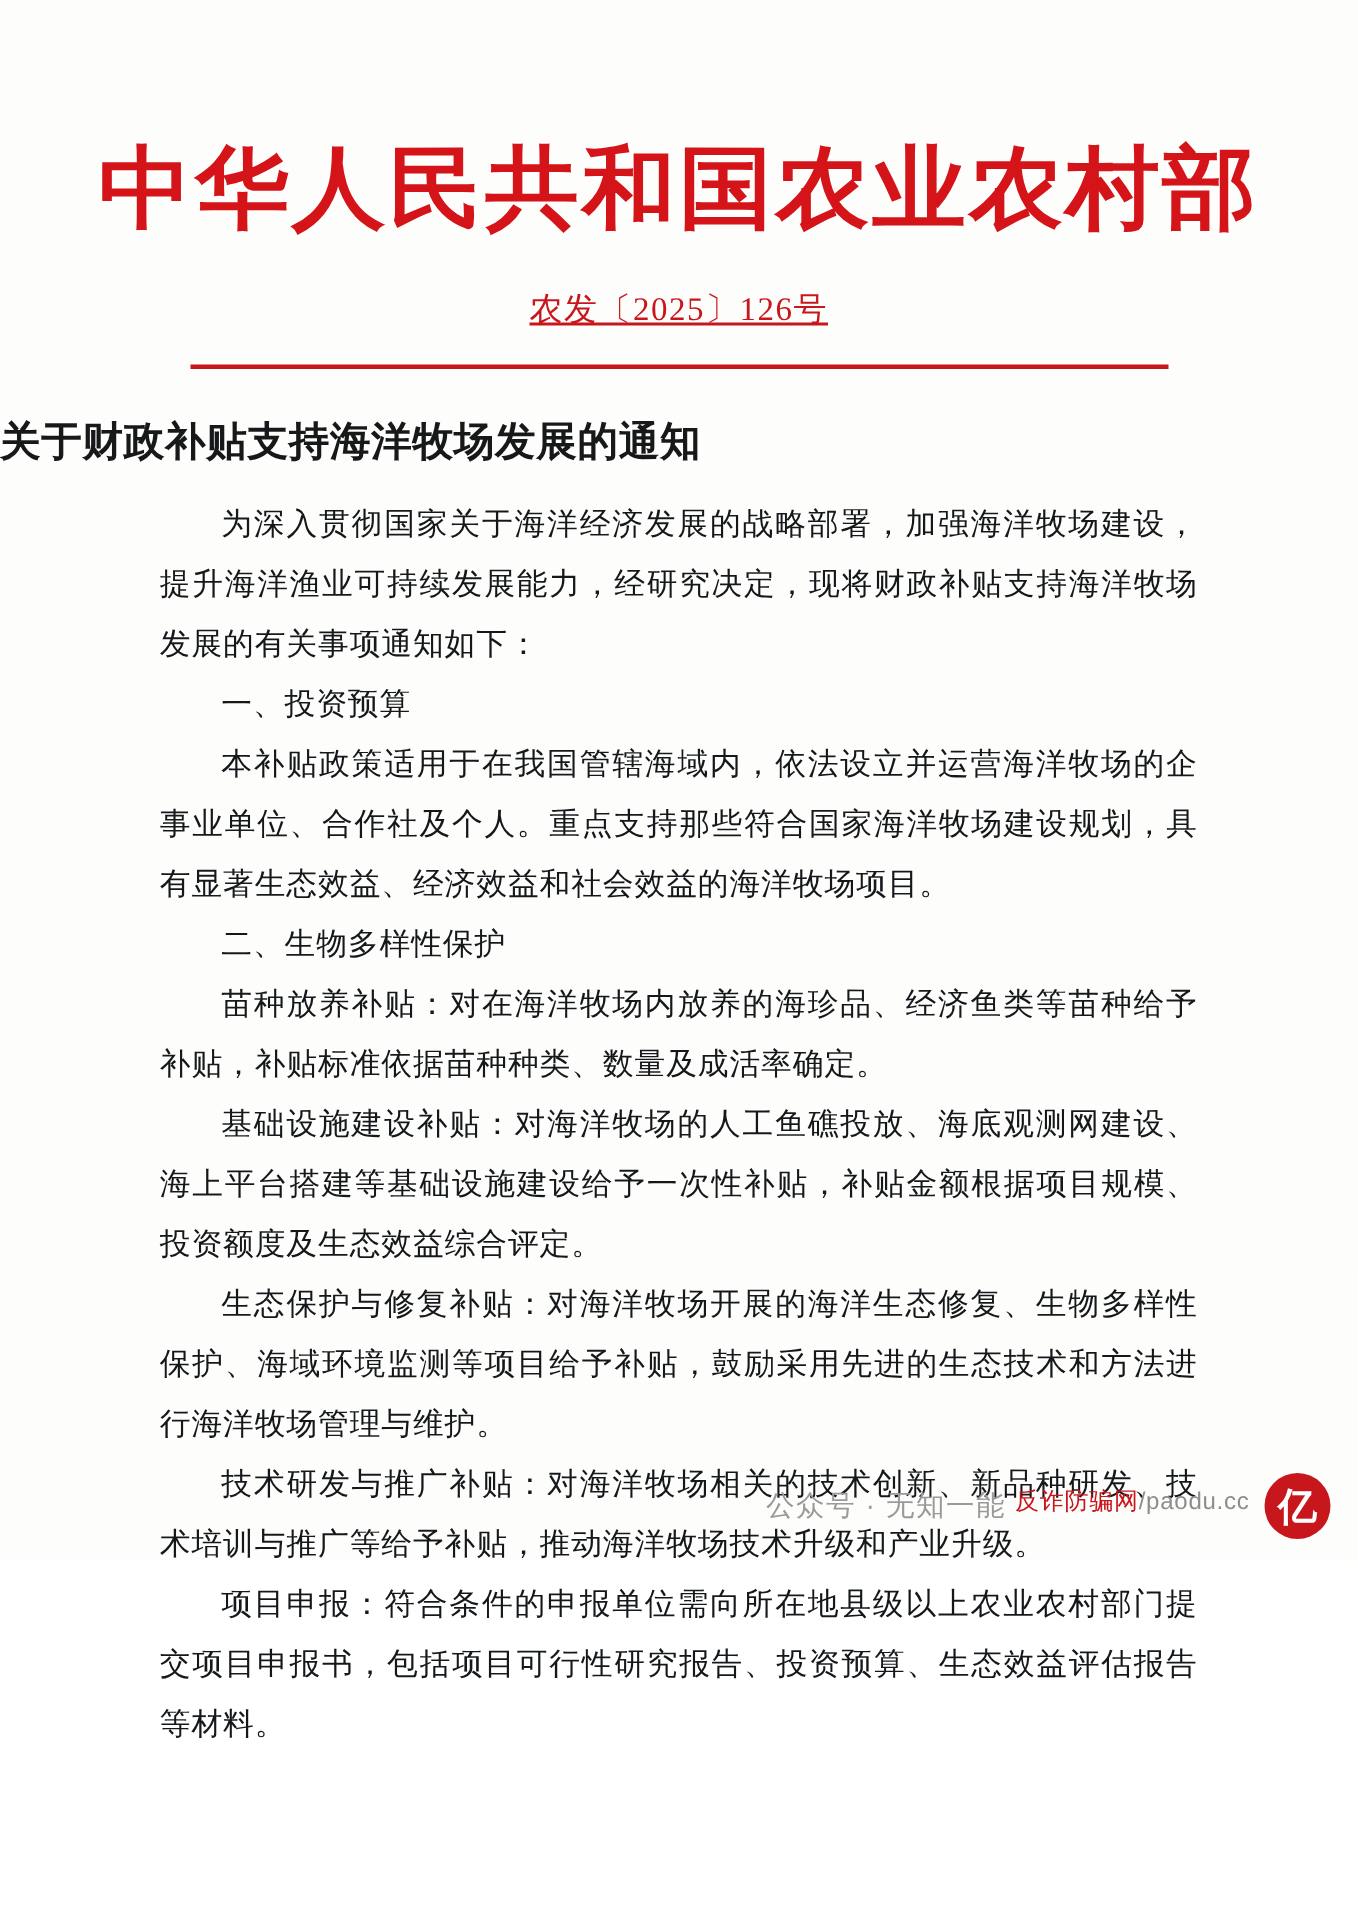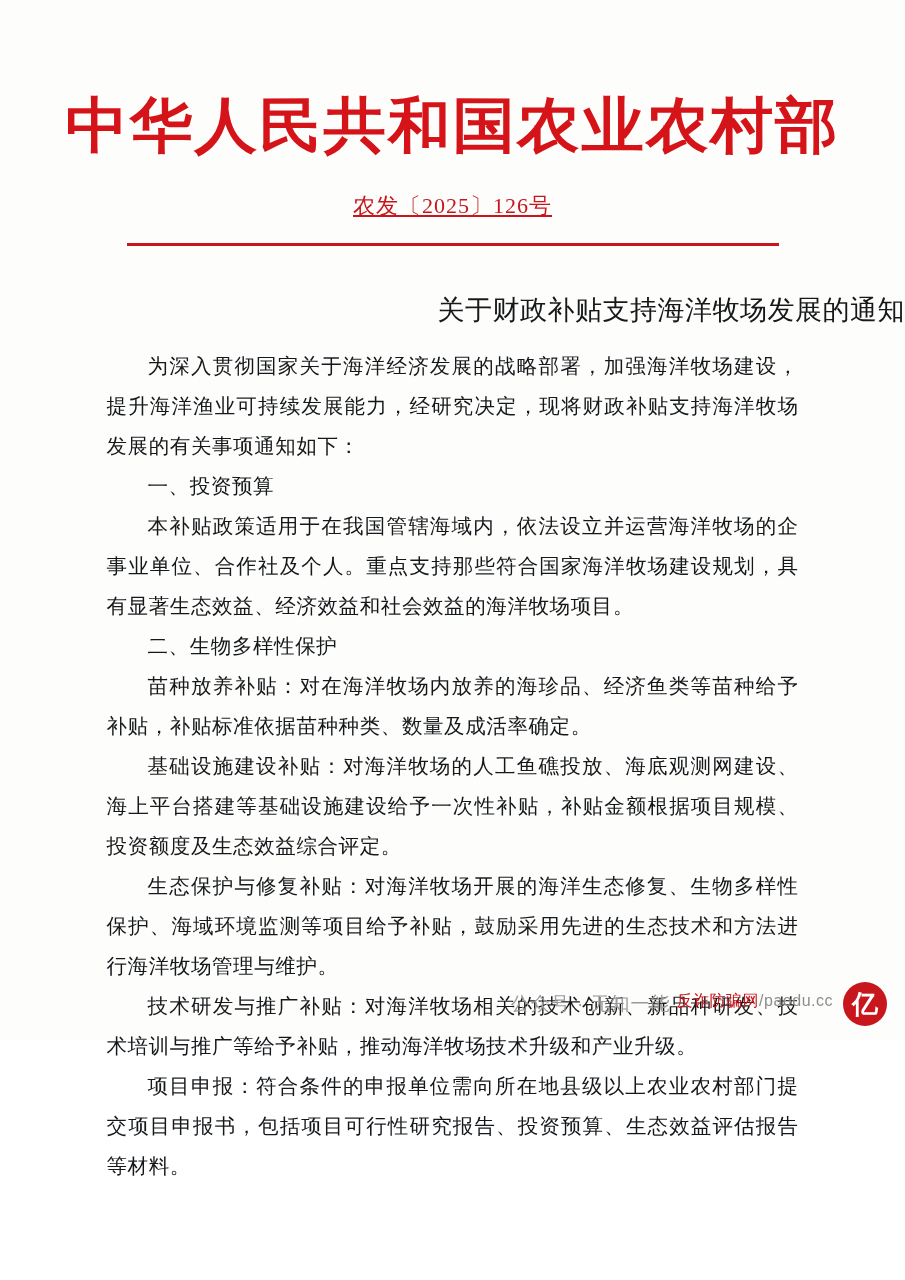--- a/index.html
+++ b/index.html
@@ -50,25 +50,25 @@
   }
 
   .red-rule {
     width: 652px;
     height: 3px;
     background: #c8161d;
     margin: 22px auto 0 auto;
   }
 
   .doc-subject {
-    text-align: right;
+    text-align: left;
     font-size: 27px;
-    font-weight: normal;
+    font-weight: bold;
     color: #16181a;
-    margin-top: 46px;
+    margin-top: 30px;
     letter-spacing: 0.5px;
   }
 
   .body-wrap {
     margin: 18px auto 0 auto;
     width: 692px;
   }
 
   .para {
     font-size: 20.5px;

